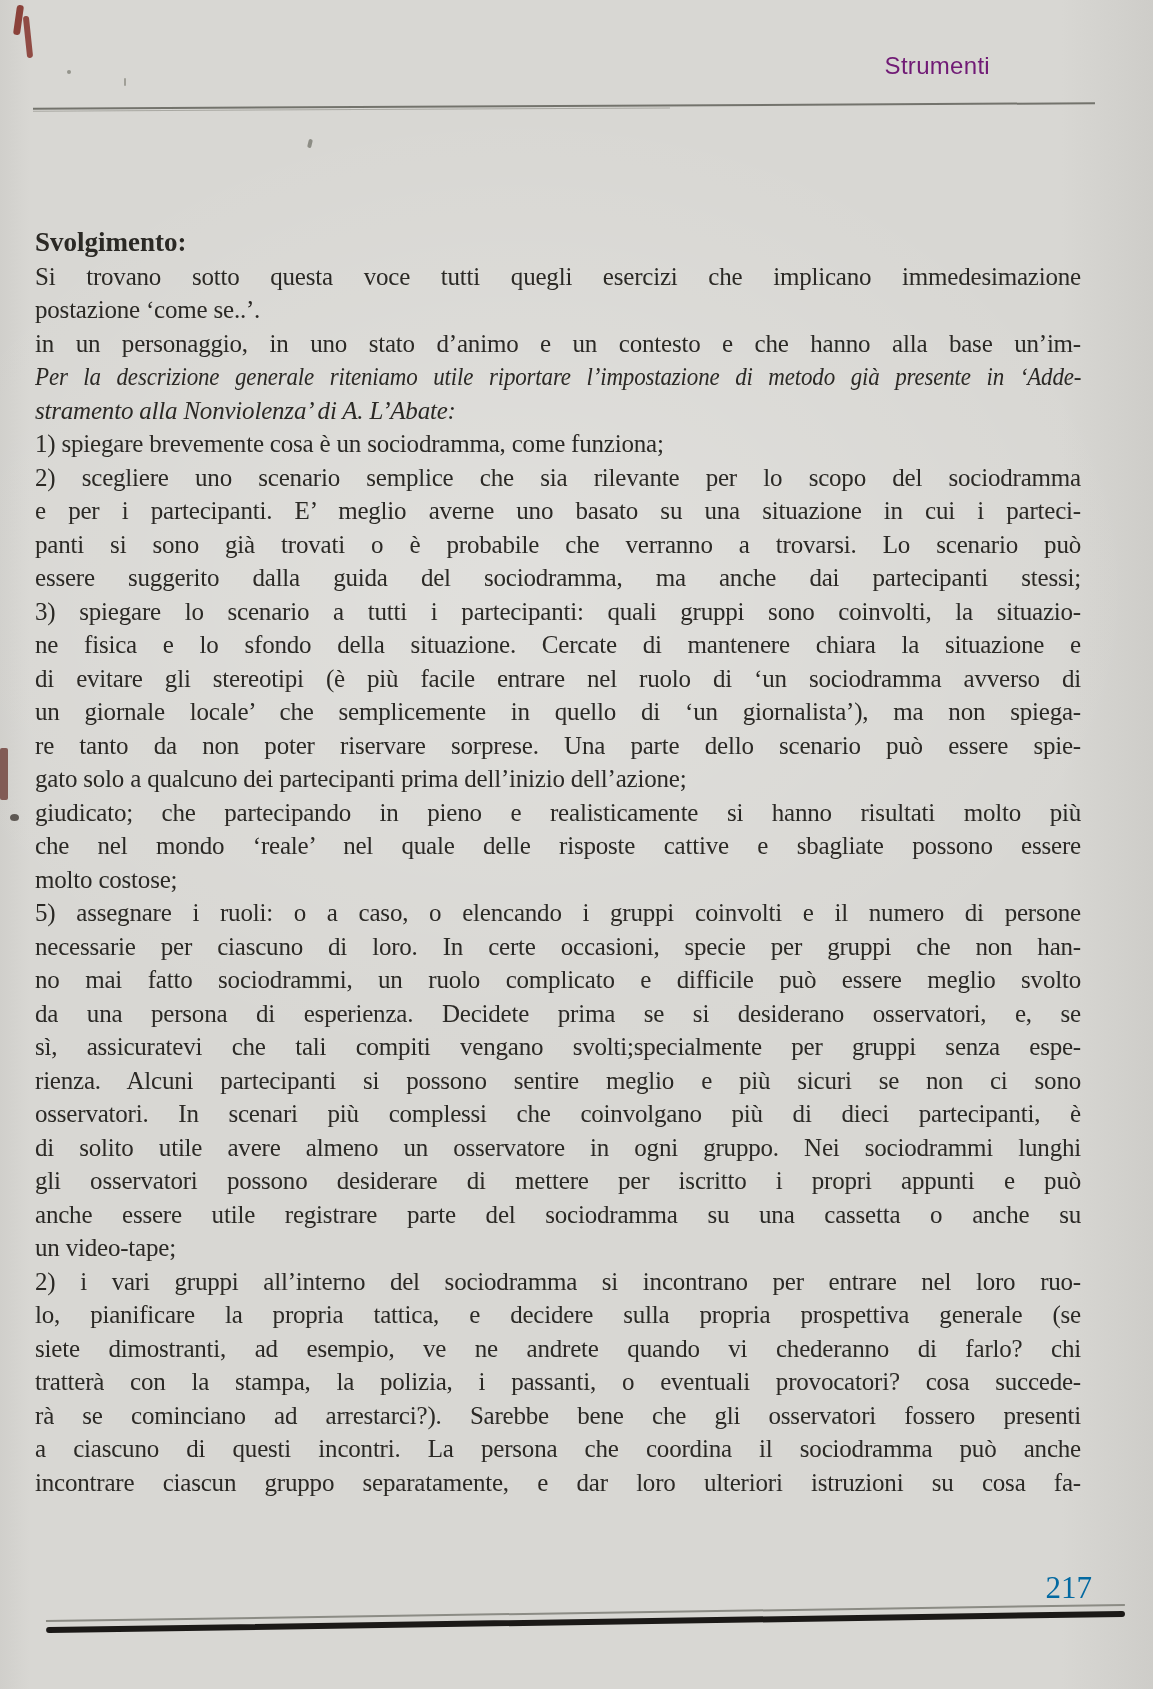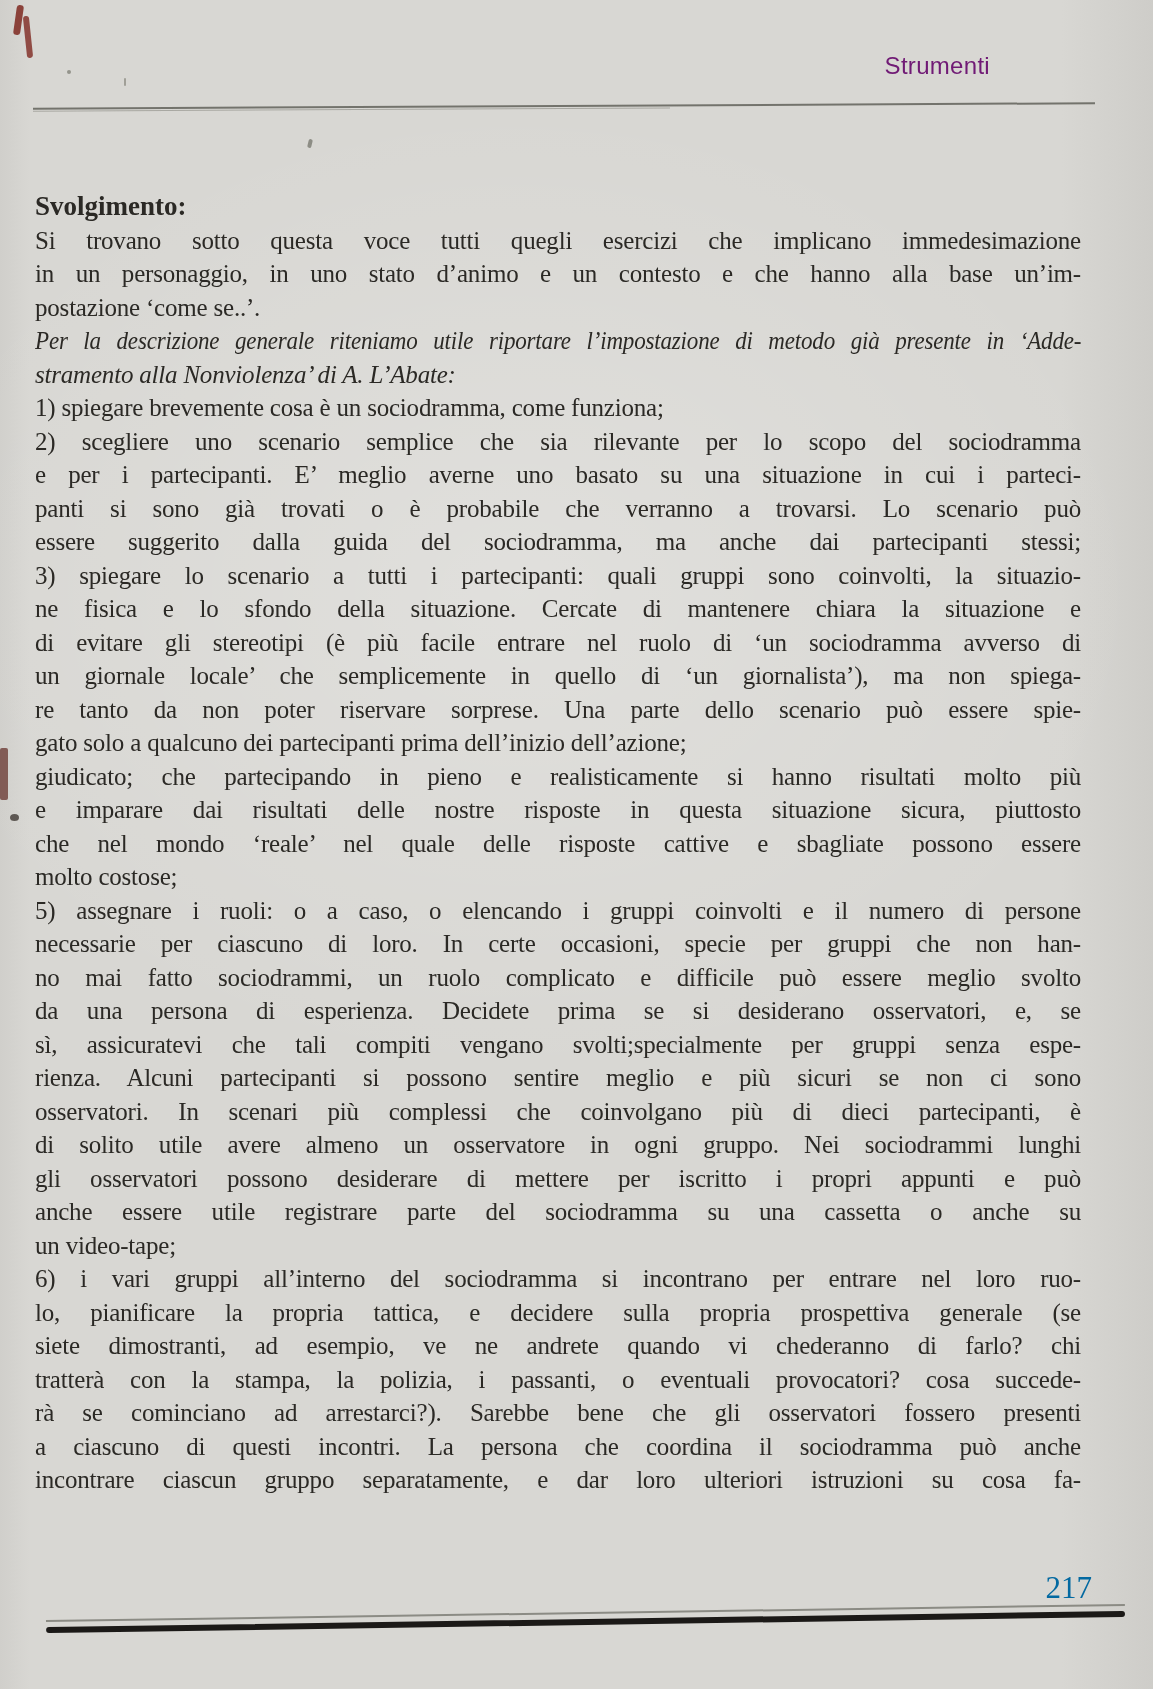--- a/index.html
+++ b/index.html
@@ -69,20 +69,21 @@
     overflow: hidden;
   }
   .line.no-justify {
     text-align: left;
     text-align-last: left;
   }
   .line.bold {
     font-weight: bold;
     font-size: 27px;
     letter-spacing: 0;
+    margin-top: 36px;
   }
   .line.italic {
     font-style: italic;
   }
   .line.squeeze {
     width: 1136px;
     transform: scaleX(0.921);
     transform-origin: 0 50%;
   }
   
@@ -151,51 +152,50 @@
 
 <div class="page">
 
   <div class="running-head">Strumenti</div>
 
   <div class="head-rule"></div>
 
   <div class="body-text">
       <div class="line bold no-justify">Svolgimento:</div>
       <div class="line">Si trovano sotto questa voce tutti quegli esercizi che implicano immedesimazione</div>
+      <div class="line no-justify">postazione ‘come se..’.</div>
       <div class="line">in un personaggio, in uno stato d’animo e un contesto e che hanno alla base un’im-</div>
-      <div class="line no-justify">postazione ‘come se..’.</div>
       <div class="line italic squeeze">Per la descrizione generale riteniamo utile riportare l’impostazione di metodo già presente in ‘Adde-</div>
       <div class="line italic no-justify">stramento alla Nonviolenza’ di A. L’Abate:</div>
       <div class="line no-justify">1) spiegare brevemente cosa è un sociodramma, come funziona;</div>
       <div class="line">2) scegliere uno scenario semplice che sia rilevante per lo scopo del sociodramma</div>
       <div class="line">e per i partecipanti. E’ meglio averne uno basato su una situazione in cui i parteci-</div>
       <div class="line">panti si sono già trovati o è probabile che verranno a trovarsi. Lo scenario può</div>
       <div class="line">essere suggerito dalla guida del sociodramma, ma anche dai partecipanti stessi;</div>
       <div class="line">3) spiegare lo scenario a tutti i partecipanti: quali gruppi sono coinvolti, la situazio-</div>
       <div class="line">ne fisica e lo sfondo della situazione. Cercate di mantenere chiara la situazione e</div>
       <div class="line">di evitare gli stereotipi (è più facile entrare nel ruolo di ‘un sociodramma avverso di</div>
       <div class="line">un giornale locale’ che semplicemente in quello di ‘un giornalista’), ma non spiega-</div>
       <div class="line">re tanto da non poter riservare sorprese. Una parte dello scenario può essere spie-</div>
       <div class="line no-justify">gato solo a qualcuno dei partecipanti prima dell’inizio dell’azione;</div>
       <div class="line">giudicato; che partecipando in pieno e realisticamente si hanno risultati molto più</div>
-      <div class="line">e imparare dai risultati delle nostre risposte in questa situazione sicura, piuttosto</div>
       <div class="line">che nel mondo ‘reale’ nel quale delle risposte cattive e sbagliate possono essere</div>
       <div class="line no-justify">molto costose;</div>
       <div class="line">5) assegnare i ruoli: o a caso, o elencando i gruppi coinvolti e il numero di persone</div>
       <div class="line">necessarie per ciascuno di loro. In certe occasioni, specie per gruppi che non han-</div>
       <div class="line">no mai fatto sociodrammi, un ruolo complicato e difficile può essere meglio svolto</div>
       <div class="line">da una persona di esperienza. Decidete prima se si desiderano osservatori, e, se</div>
       <div class="line">sì, assicuratevi che tali compiti vengano svolti;specialmente per gruppi senza espe-</div>
       <div class="line">rienza. Alcuni partecipanti si possono sentire meglio e più sicuri se non ci sono</div>
       <div class="line">osservatori. In scenari più complessi che coinvolgano più di dieci partecipanti, è</div>
       <div class="line">di solito utile avere almeno un osservatore in ogni gruppo. Nei sociodrammi lunghi</div>
       <div class="line">gli osservatori possono desiderare di mettere per iscritto i propri appunti e può</div>
       <div class="line">anche essere utile registrare parte del sociodramma su una cassetta o anche su</div>
       <div class="line no-justify">un video-tape;</div>
-      <div class="line">6) i vari gruppi all’interno del sociodramma si incontrano per entrare nel loro ruo-</div>
+      <div class="line">2) i vari gruppi all’interno del sociodramma si incontrano per entrare nel loro ruo-</div>
       <div class="line">lo, pianificare la propria tattica, e decidere sulla propria prospettiva generale (se</div>
       <div class="line">siete dimostranti, ad esempio, ve ne andrete quando vi chederanno di farlo? chi</div>
       <div class="line">tratterà con la stampa, la polizia, i passanti, o eventuali provocatori? cosa succede-</div>
       <div class="line">rà se cominciano ad arrestarci?). Sarebbe bene che gli osservatori fossero presenti</div>
       <div class="line">a ciascuno di questi incontri. La persona che coordina il sociodramma può anche</div>
       <div class="line">incontrare ciascun gruppo separatamente, e dar loro ulteriori istruzioni su cosa fa-</div>
     </div>
 
   <div class="page-number">217</div>
 

